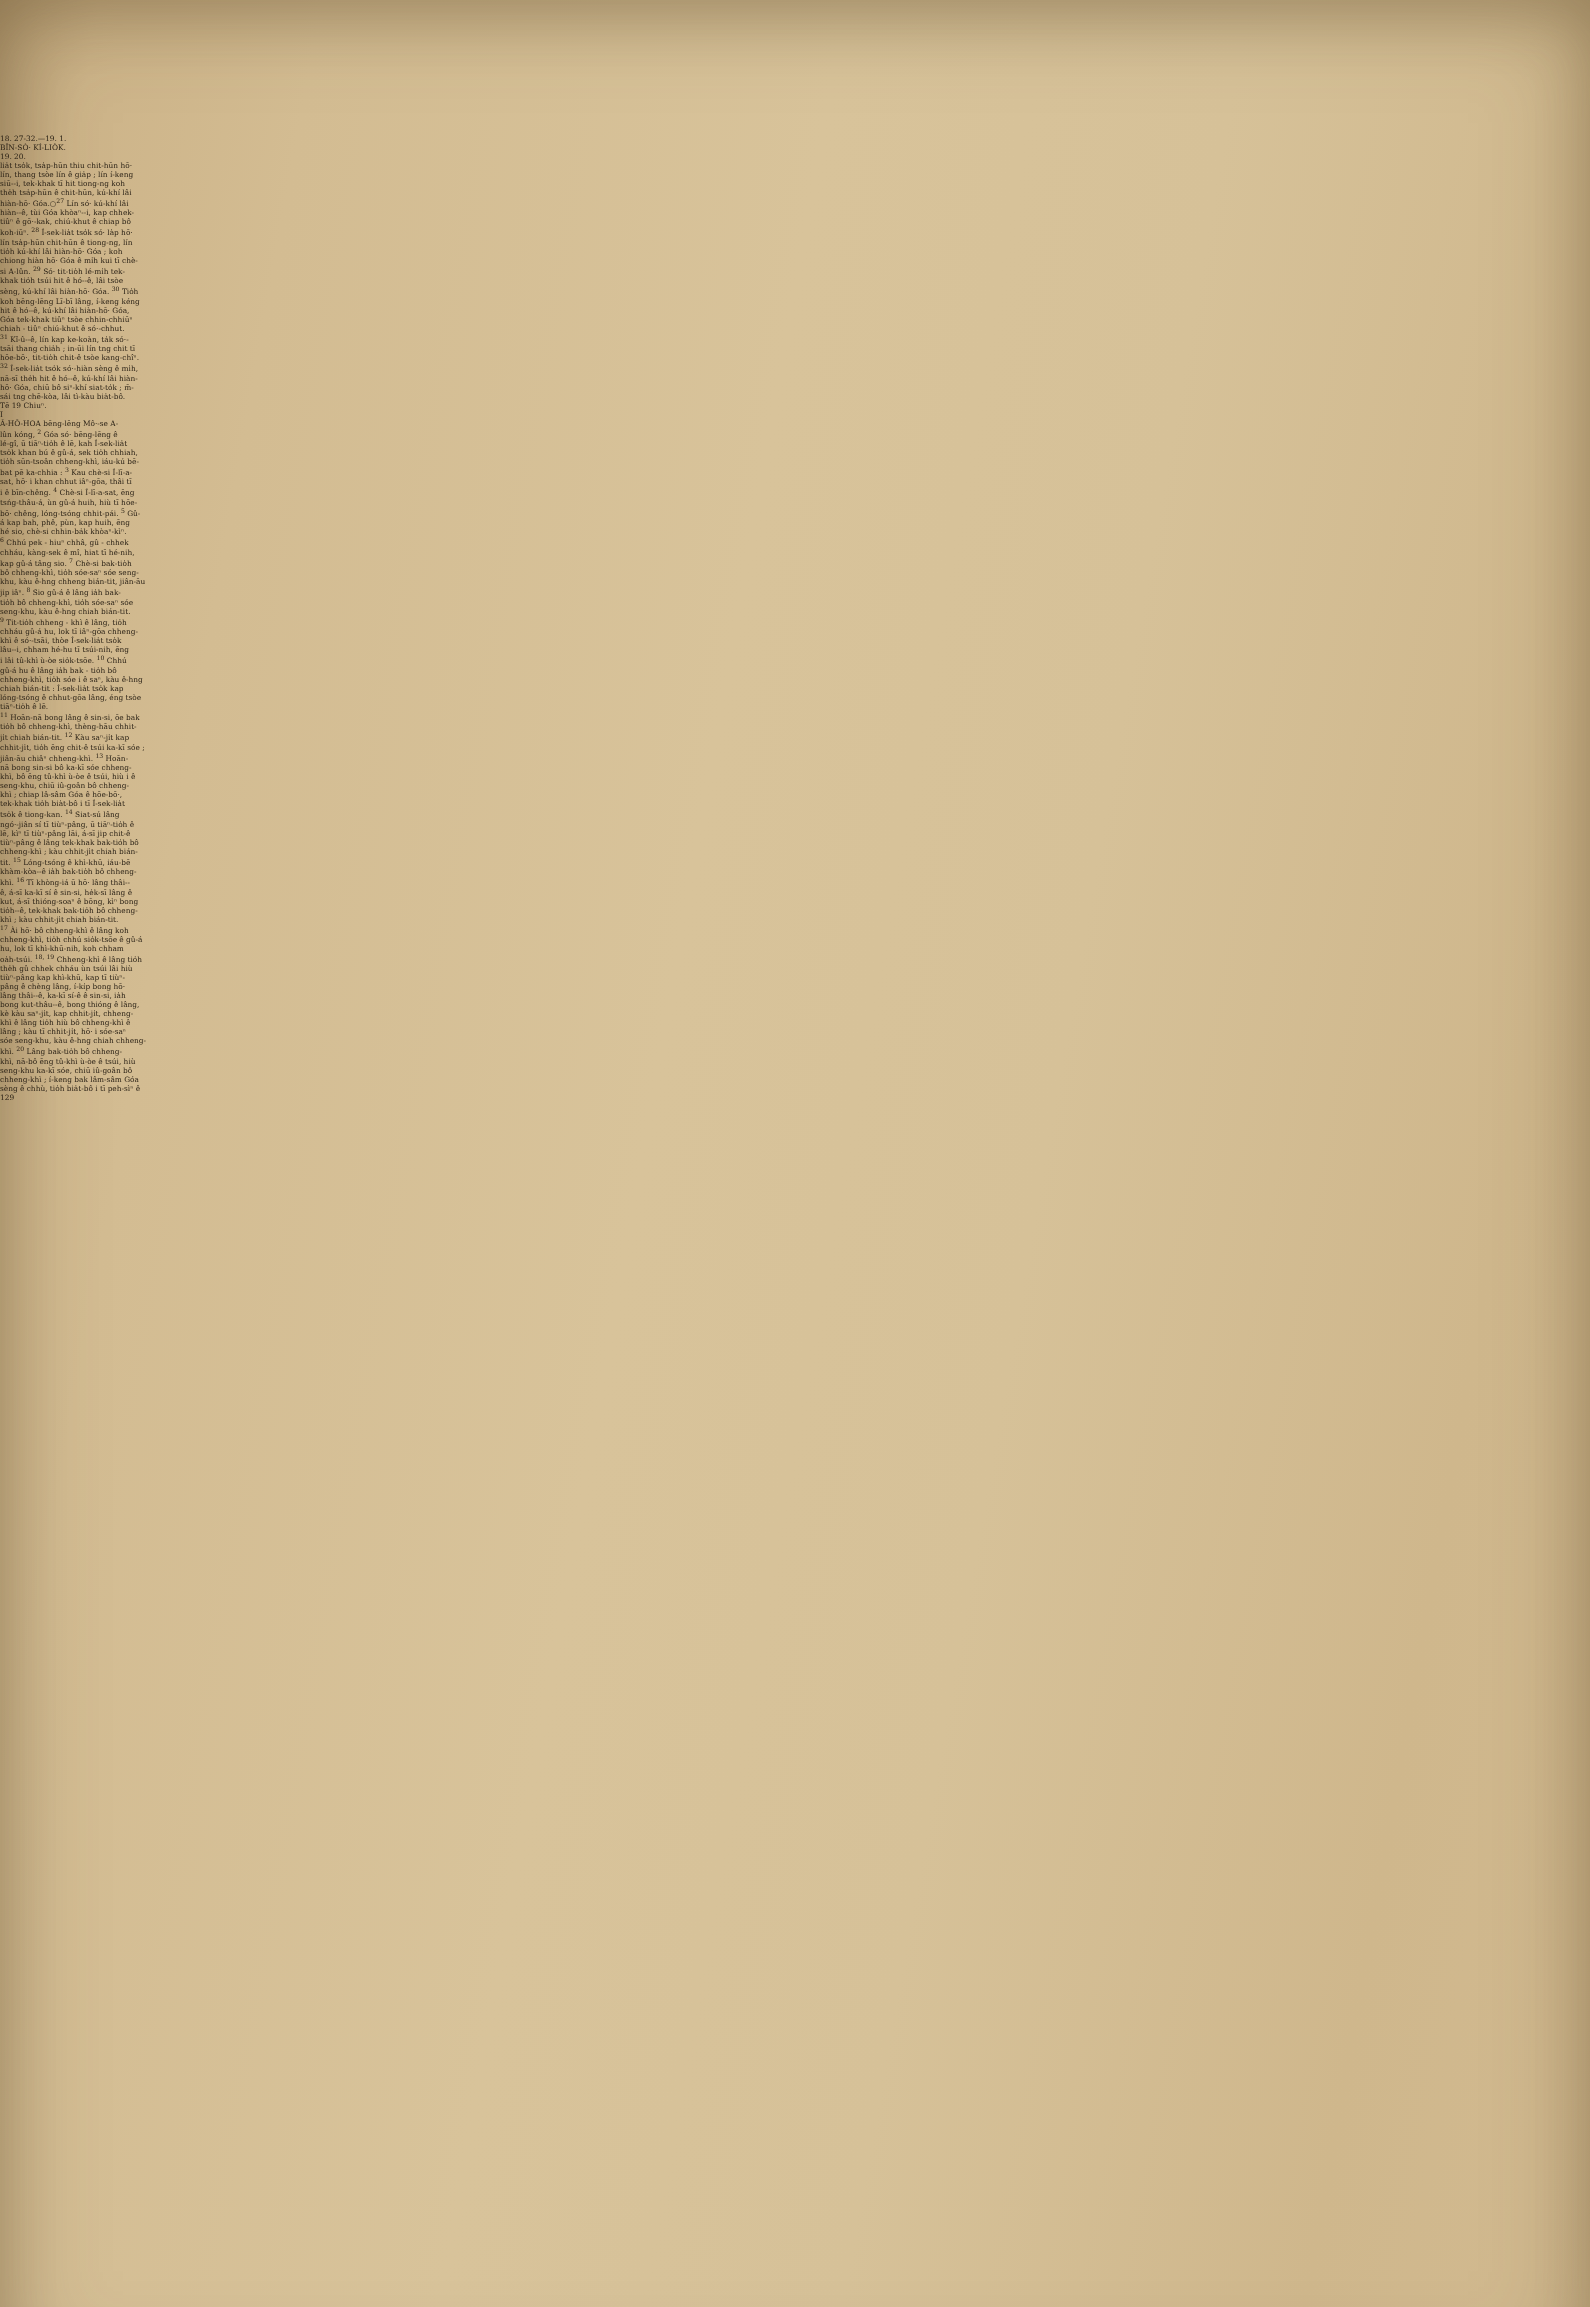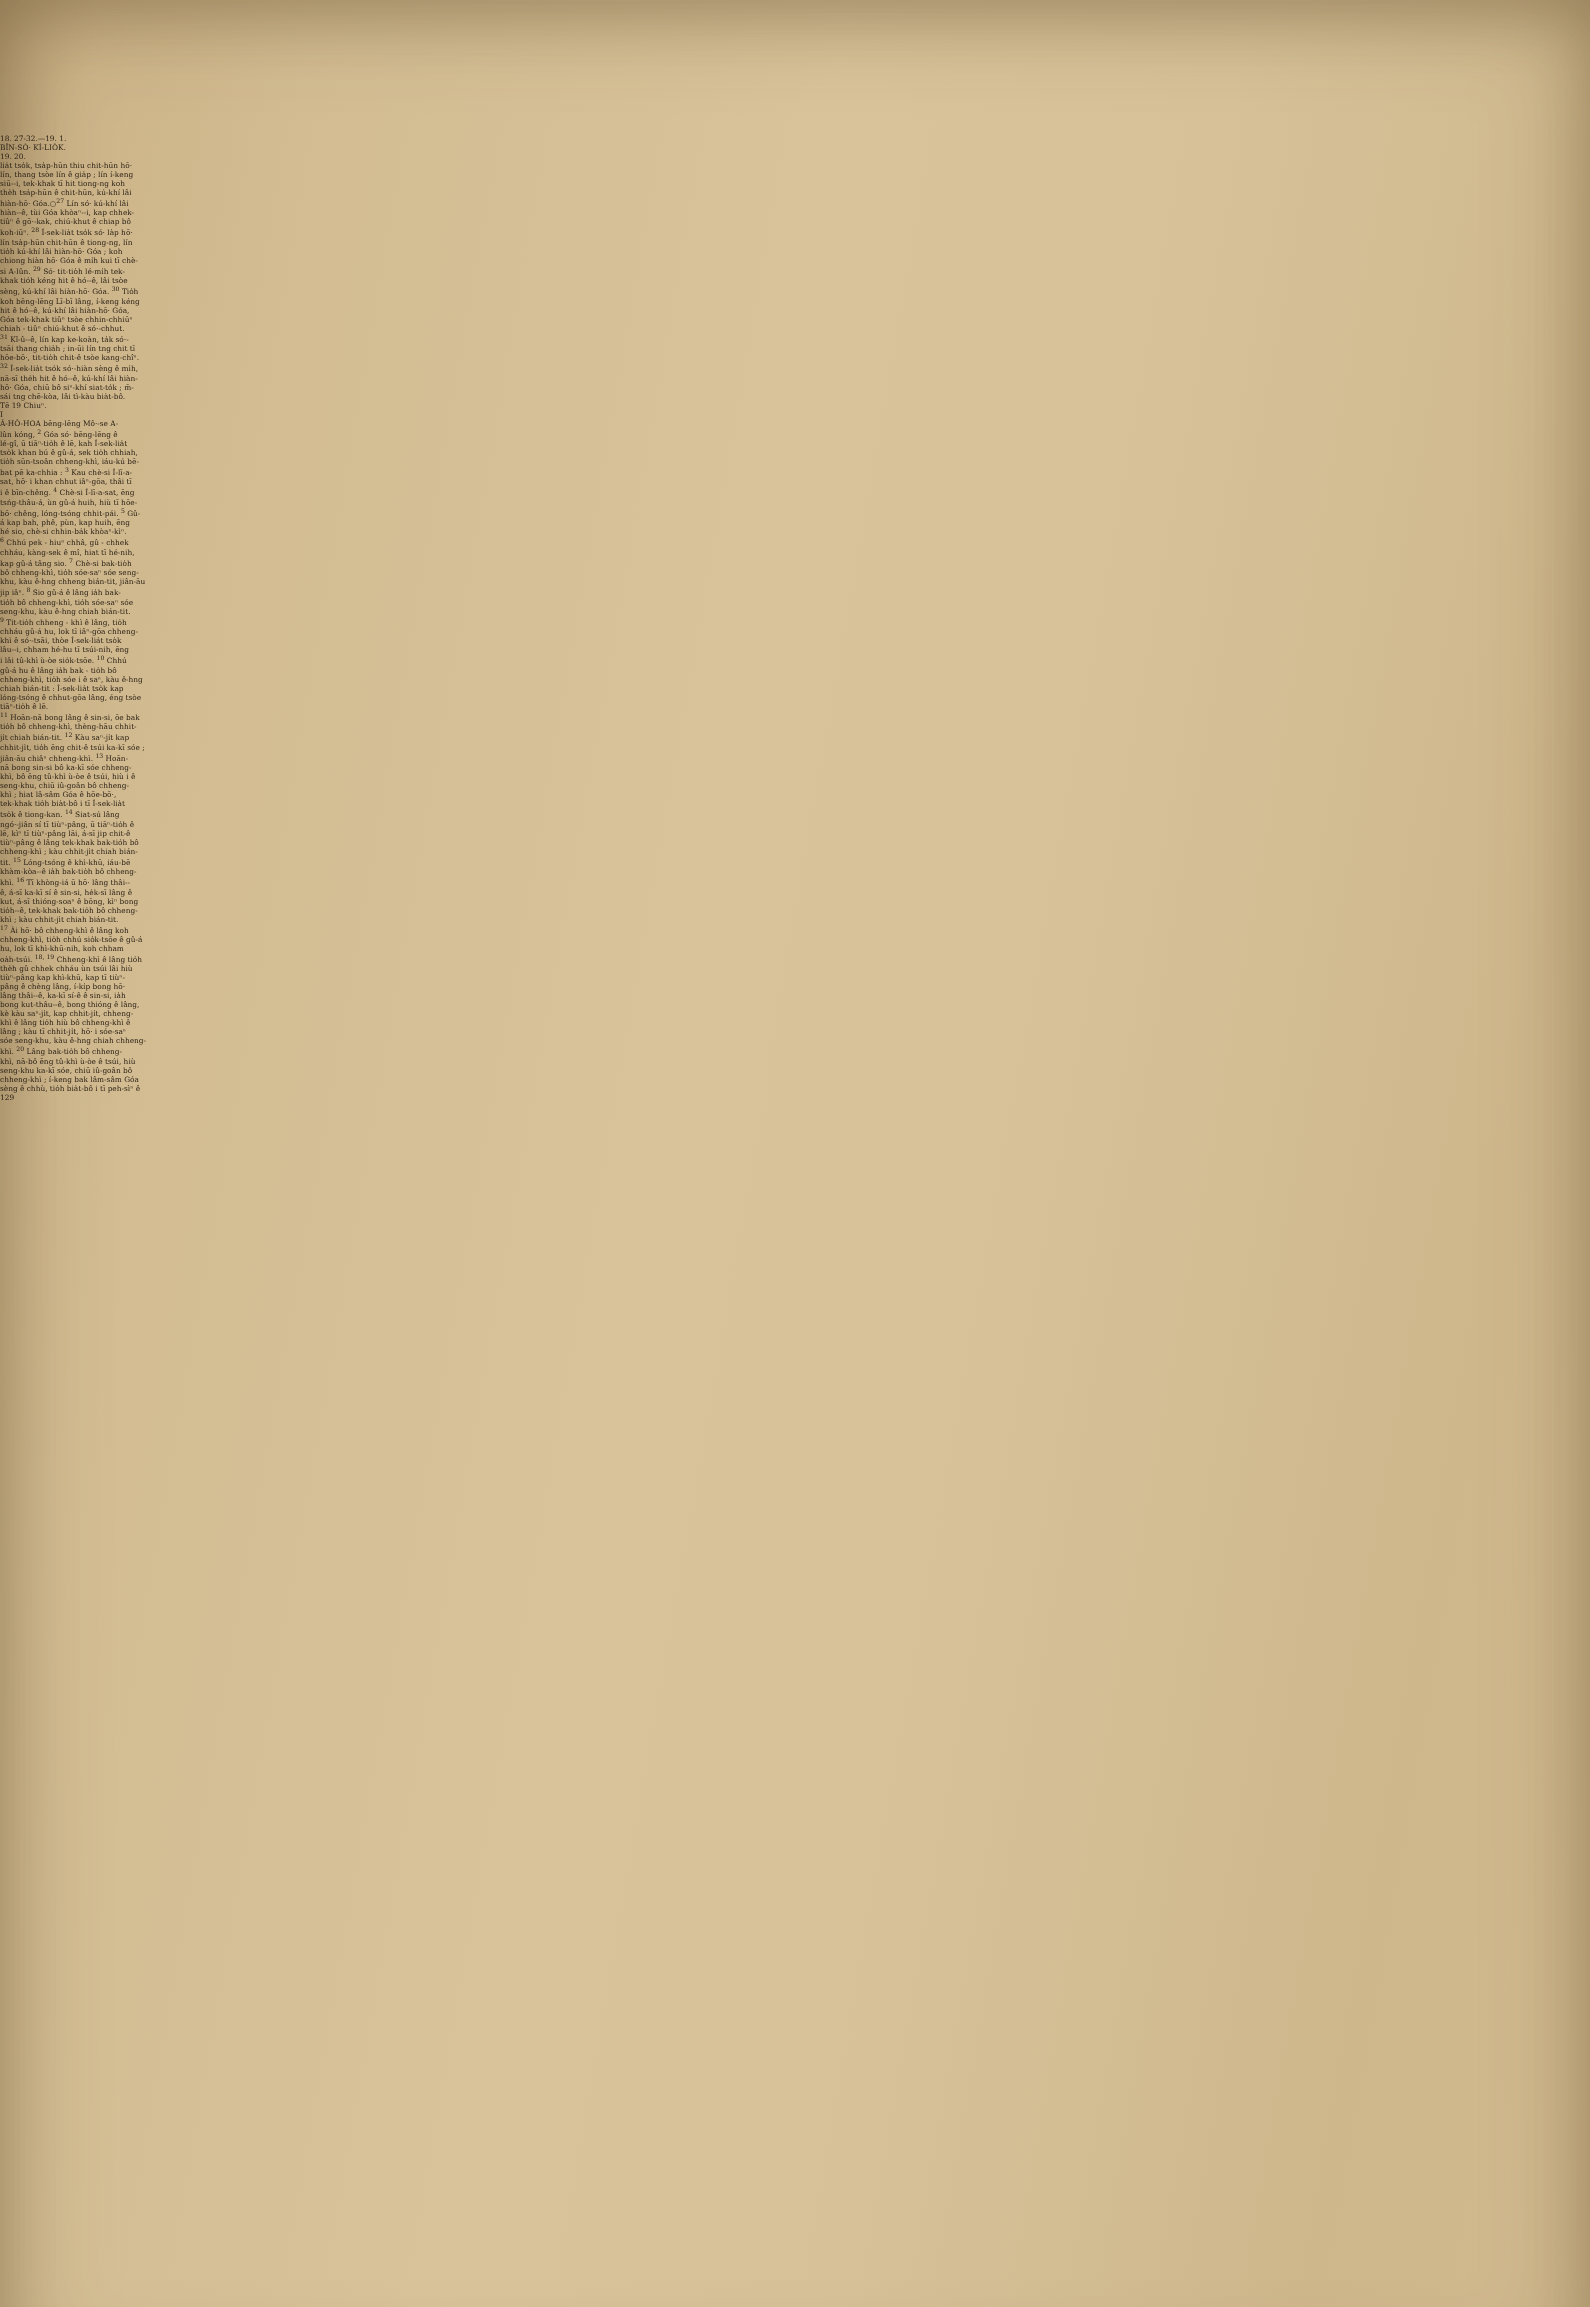--- a/index.html
+++ b/index.html
@@ -82,21 +82,21 @@
         <div class="tl">siū--i, tek-khak tī hit tiong-ng koh</div>
         <div class="tl">the̍h tsa̍p-hūn ê chit-hūn, kú-khí lâi</div>
         <div class="tl">hiàn-hō· Góa.○<sup>27</sup> Lín só· kú-khí lâi</div>
         <div class="tl">hiàn--ê, tùi Góa khòaⁿ--i, kap chhek-</div>
         <div class="tl">tiûⁿ ê gō·-kak, chiú-khut ê chiap bô</div>
         <div class="tl">koh-iūⁿ. <sup>28</sup> Í-sek-lia̍t tso̍k só· la̍p hō·</div>
         <div class="tl">lín tsa̍p-hūn chit-hūn ê tiong-ng, lín</div>
         <div class="tl">tio̍h kú-khí lâi hiàn-hō· Góa ; koh</div>
         <div class="tl">chiong hiàn hō· Góa ê mi̍h kui tī chè-</div>
         <div class="tl">si A-lûn. <sup>29</sup> Só· tit-tio̍h lé-mi̍h tek-</div>
-        <div class="tl">khak tio̍h kéng hit ê hó--ê, lâi tsòe</div>
+        <div class="tl">khak tio̍h tsúi hit ê hó--ê, lâi tsòe</div>
         <div class="tl">sèng, kú-khí lâi hiàn-hō· Góa. <sup>30</sup> Tio̍h</div>
         <div class="tl">koh bēng-lēng Lī-bī lâng, í-keng kéng</div>
         <div class="tl">hit ê hó--ê, kú-khí lâi hiàn-hō· Góa,</div>
         <div class="tl">Góa tek-khak tiûⁿ tsòe chhin-chhiūⁿ</div>
         <div class="tl">chiah - tiûⁿ chiú-khut ê só·-chhut.</div>
         <div class="tl"><sup>31</sup> Kî-û--ê, lín kap ke-koàn, ta̍k só·-</div>
         <div class="tl">tsāi thang chia̍h ; in-ūi lín tng chit tī</div>
         <div class="tl">hōe-bō·, tit-tio̍h chit-ê tsòe kang-chîⁿ.</div>
         <div class="tl"><sup>32</sup> Í-sek-lia̍t tso̍k só·-hiàn sèng ê mi̍h,</div>
         <div class="tl">nā-sī the̍h hit ê hó--ê, kú-khí lâi hiàn-</div>
@@ -144,21 +144,21 @@
         <div class="tl">lóng-tsóng ê chhut-gōa lâng, éng tsòe</div>
         <div class="tl end">tiāⁿ-tio̍h ê lē.</div>
         <div class="tl ind"><sup>11</sup> Hoān-nā bong lâng ê sin-si, ōe bak</div>
         <div class="tl">tio̍h bô chheng-khì, thèng-hāu chhit-</div>
         <div class="tl">ji̍t chiah bián-tit. <sup>12</sup> Kàu saⁿ-ji̍t kap</div>
         <div class="tl">chhit-ji̍t, tio̍h ēng chit-ê tsúi ka-kī sóe ;</div>
         <div class="tl">jiân-āu chiâⁿ chheng-khì. <sup>13</sup> Hoān-</div>
         <div class="tl">nā bong sin-si bô ka-kī sóe chheng-</div>
         <div class="tl">khì, bô ēng tû-khì ù-òe ê tsúi, hiù i ê</div>
         <div class="tl">seng-khu, chiū iû-goân bô chheng-</div>
-        <div class="tl">khì ; hiat lâ-sâm Góa ê hōe-bō·,</div>
+        <div class="tl">khì ; chiap lâ-sâm Góa ê hōe-bō·,</div>
         <div class="tl">tek-khak tio̍h bia̍t-bô i tī Í-sek-lia̍t</div>
         <div class="tl">tso̍k ê tiong-kan. <sup>14</sup> Siat-sú lâng</div>
         <div class="tl">ngó·-jiân sí tī tiùⁿ-pâng, ū tiāⁿ-tio̍h ê</div>
         <div class="tl">lē, kìⁿ tī tiùⁿ-pâng lāi, á-sī jip chit-ê</div>
         <div class="tl">tiùⁿ-pâng ê lâng tek-khak bak-tio̍h bô</div>
         <div class="tl">chheng-khì ; kàu chhit-ji̍t chiah bián-</div>
         <div class="tl">tit. <sup>15</sup> Lóng-tsóng ê khì-khū, iáu-bē</div>
         <div class="tl">khàm-kòa--ê ia̍h bak-tio̍h bô chheng-</div>
         <div class="tl">khì. <sup>16</sup> Tī khòng-iá ū hō· lâng thâi--</div>
         <div class="tl">ê, á-sī ka-kī sí ê sin-si, he̍k-sī lâng ê</div>

